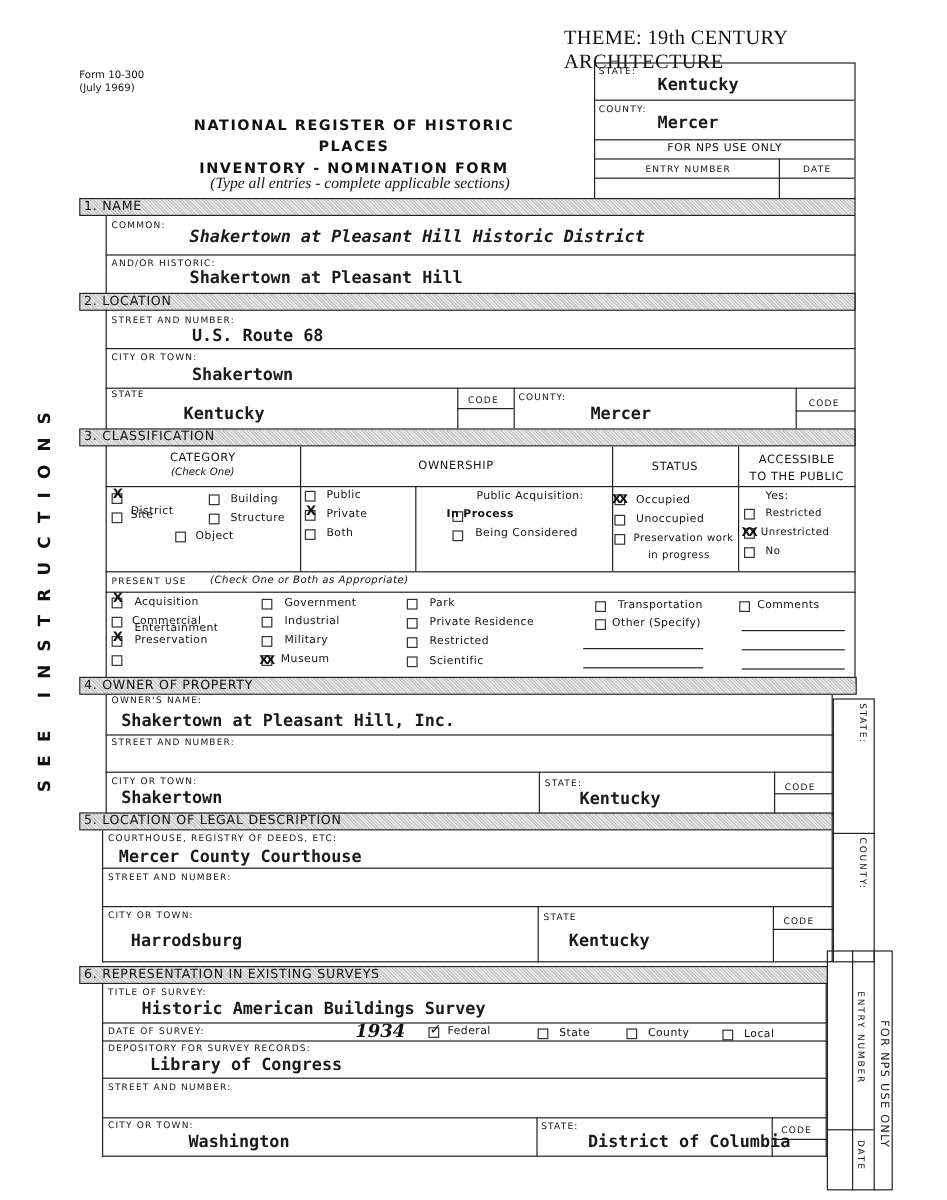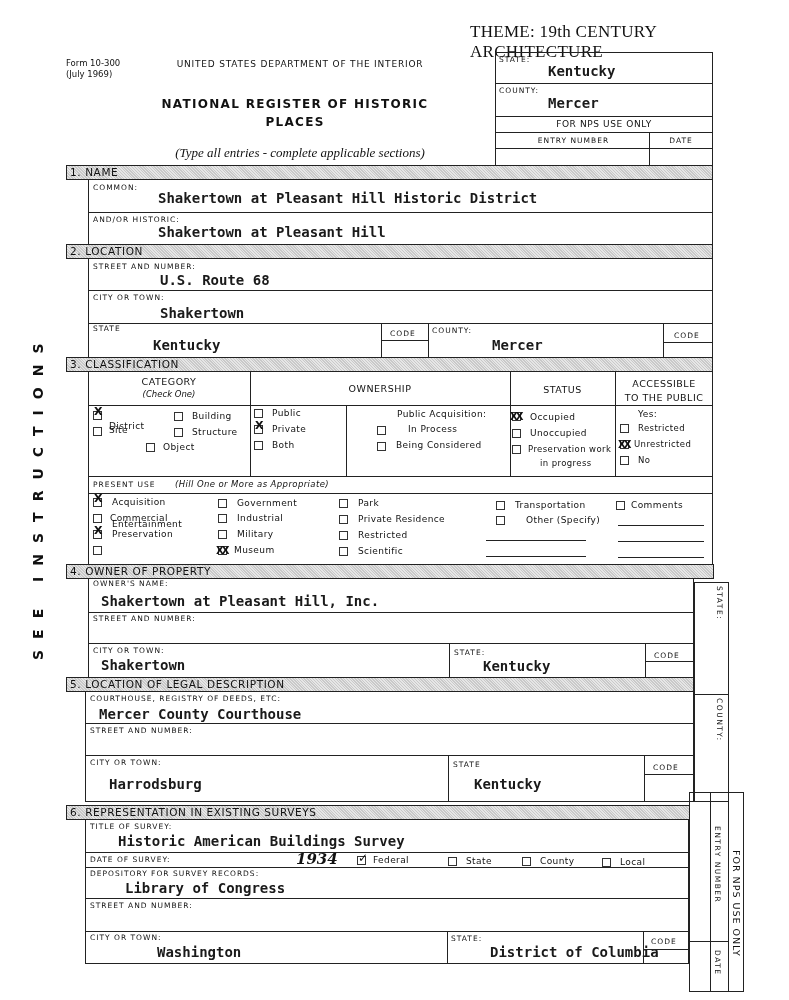--- a/index.html
+++ b/index.html
@@ -30,24 +30,24 @@
 </style>
 </head>
 <body>
 
 <div class="abs theme">THEME:  19th CENTURY ARCHITECTURE</div>
 <div class="abs formno">
   <div>Form 10-300</div>
   <div>(July 1969)</div>
 </div>
 <div class="abs dept">
-  <div>UNITED STATES DEPARTMENT OF THE INTERIOR</div>
 </div>
 <div class="abs title">
   <div>NATIONAL REGISTER OF HISTORIC PLACES</div>
+  <div>INVENTORY - NOMINATION FORM</div>
 </div>
 <div class="abs instr">(Type all entries - complete applicable sections)</div>
 
 <div class="abs side-instr">
   <span>SEE INSTRUCTIONS</span>
 </div>
 
 <div class="abs box" style="left:495px; top:52px; width:218px; height:114px;">
   <div class="lbl" style="left:3px; top:2px;">STATE:</div>
   <div class="tw" style="left:52px; top:10px;">Kentucky</div>
@@ -60,21 +60,21 @@
   <div class="center lbl" style="left:0; top:83px; width:155px;">ENTRY NUMBER</div>
   <div class="center lbl" style="left:155px; top:83px; width:60px;">DATE</div>
   <div class="vline" style="left:153px; top:79px; height:34px;"></div>
   <div class="hline" style="left:0; top:95px; width:216px;"></div>
 </div>
 
 <div class="abs box" style="left:88px; top:180px; width:625px; height:390px; border-top:none;"></div>
 
 <div class="sec" style="top:165px;">1. NAME</div>
 <div class="lbl" style="left:93px; top:183px;">COMMON:</div>
-<div class="tw" style="left:158px; top:190px;">Shakertown at Pleasant Hill Historic District</div>
+<div class="tw" style="left:158px; top:190px;font-style:italic;">Shakertown at Pleasant Hill Historic District</div>
 <div class="hline" style="left:88px; top:212px; width:625px;"></div>
 <div class="lbl" style="left:93px; top:215px;">AND/OR HISTORIC:</div>
 <div class="tw" style="left:158px; top:224px;">Shakertown at Pleasant Hill</div>
 
 <div class="sec" style="top:244px;">2. LOCATION</div>
 <div class="lbl" style="left:93px; top:262px;">STREET AND NUMBER:</div>
 <div class="tw" style="left:160px; top:272px;">U.S. Route 68</div>
 <div class="hline" style="left:88px; top:290px; width:625px;"></div>
 <div class="lbl" style="left:93px; top:293px;">CITY OR TOWN:</div>
 <div class="tw" style="left:160px; top:305px;">Shakertown</div>
@@ -120,42 +120,42 @@
 <div class="opt" style="left:163px; top:442px;">Object</div>
 
 <div class="cb" style="left:254px; top:409px;"></div>
 <div class="opt" style="left:272px; top:408px;">Public</div>
 <div class="cb x" style="left:254px; top:425px;"></div>
 <div class="opt" style="left:272px; top:424px;">Private</div>
 <div class="cb" style="left:254px; top:441px;"></div>
 <div class="opt" style="left:272px; top:440px;">Both</div>
 <div class="opt" style="left:352px; top:409px;padding-left:45px;">Public Acquisition:</div>
 <div class="cb" style="left:377px; top:426px;"></div>
-<div class="opt" style="left:408px; top:424px;">In Process</div>
+<div class="opt" style="left:372px; top:424px;font-weight:bold;">In Process</div>
 <div class="cb" style="left:377px; top:442px;"></div>
 <div class="opt" style="left:396px; top:440px;">Being Considered</div>
 
 <div class="cb xx" style="left:512px; top:412px;"></div>
 <div class="opt" style="left:530px; top:412px;">Occupied</div>
 <div class="cb" style="left:512px; top:429px;"></div>
 <div class="opt" style="left:530px; top:428px;">Unoccupied</div>
 <div class="cb" style="left:512px; top:445px;"></div>
 <div class="opt" style="left:528px; top:444px; font-size:8.5px;">Preservation work</div>
 <div class="opt" style="left:540px; top:458px; font-size:8.5px;">in progress</div>
 
 <div class="opt" style="left:638px; top:409px;">Yes:</div>
 <div class="cb" style="left:620px; top:424px;"></div>
 <div class="opt" style="left:638px; top:423px; font-size:8.5px;">Restricted</div>
 <div class="cb xx" style="left:620px; top:440px;"></div>
 <div class="opt" style="left:634px; top:439px; font-size:8.5px;">Unrestricted</div>
 <div class="cb" style="left:620px; top:456px;"></div>
 <div class="opt" style="left:638px; top:455px; font-size:8.5px;">No</div>
 
 <div class="lbl" style="left:93px; top:480px;">PRESENT USE</div>
-<div class="opt" style="left:175px; top:479px; font-style:italic; font-size:8.5px;">(Hill One or More as Appropriate)</div>
+<div class="opt" style="left:175px; top:479px; font-style:italic; font-size:8.5px;">(Check One or Both as Appropriate)</div>
 <div class="hline" style="left:88px; top:493px; width:625px;"></div>
 
 <div class="cb x" style="left:93px; top:498px;"></div>
 <div class="opt" style="left:112px; top:497px;">Acquisition</div>
 <div class="cb" style="left:93px; top:514px;"></div>
 <div class="opt" style="left:110px; top:513px;">Commercial</div>
 <div class="cb x" style="left:93px; top:530px;"></div>
 <div class="opt" style="left:112px; top:529px;">Preservation</div>
 <div class="cb" style="left:93px; top:546px;"></div>
 <div class="opt" style="left:112px; top:519px;">Entertainment</div>
@@ -174,21 +174,21 @@
 <div class="cb" style="left:339px; top:515px;"></div>
 <div class="opt" style="left:358px; top:514px;">Private Residence</div>
 <div class="cb" style="left:339px; top:531px;"></div>
 <div class="opt" style="left:358px; top:530px;">Restricted</div>
 <div class="cb" style="left:339px; top:547px;"></div>
 <div class="opt" style="left:358px; top:546px;">Scientific</div>
 
 <div class="cb" style="left:496px; top:501px;"></div>
 <div class="opt" style="left:515px; top:500px;">Transportation</div>
 <div class="cb" style="left:496px; top:516px;"></div>
-<div class="opt" style="left:526px; top:515px;">Other (Specify)</div>
+<div class="opt" style="left:510px; top:515px;">Other (Specify)</div>
 <div class="hline" style="left:486px; top:540px; width:100px; border-top-width:1px;"></div>
 <div class="hline" style="left:486px; top:556px; width:100px; border-top-width:1px;"></div>
 <div class="cb" style="left:616px; top:501px;"></div>
 <div class="opt" style="left:631px; top:500px;">Comments</div>
 <div class="hline" style="left:618px; top:525px; width:86px; border-top-width:1px;"></div>
 <div class="hline" style="left:618px; top:541px; width:86px; border-top-width:1px;"></div>
 <div class="hline" style="left:618px; top:557px; width:86px; border-top-width:1px;"></div>
 
 <div class="sec" style="top:564px; width:648px;">4. OWNER OF PROPERTY</div>
 <div class="abs box" style="left:88px; top:579px; width:606px; height:100px; border-top:none;"></div>

